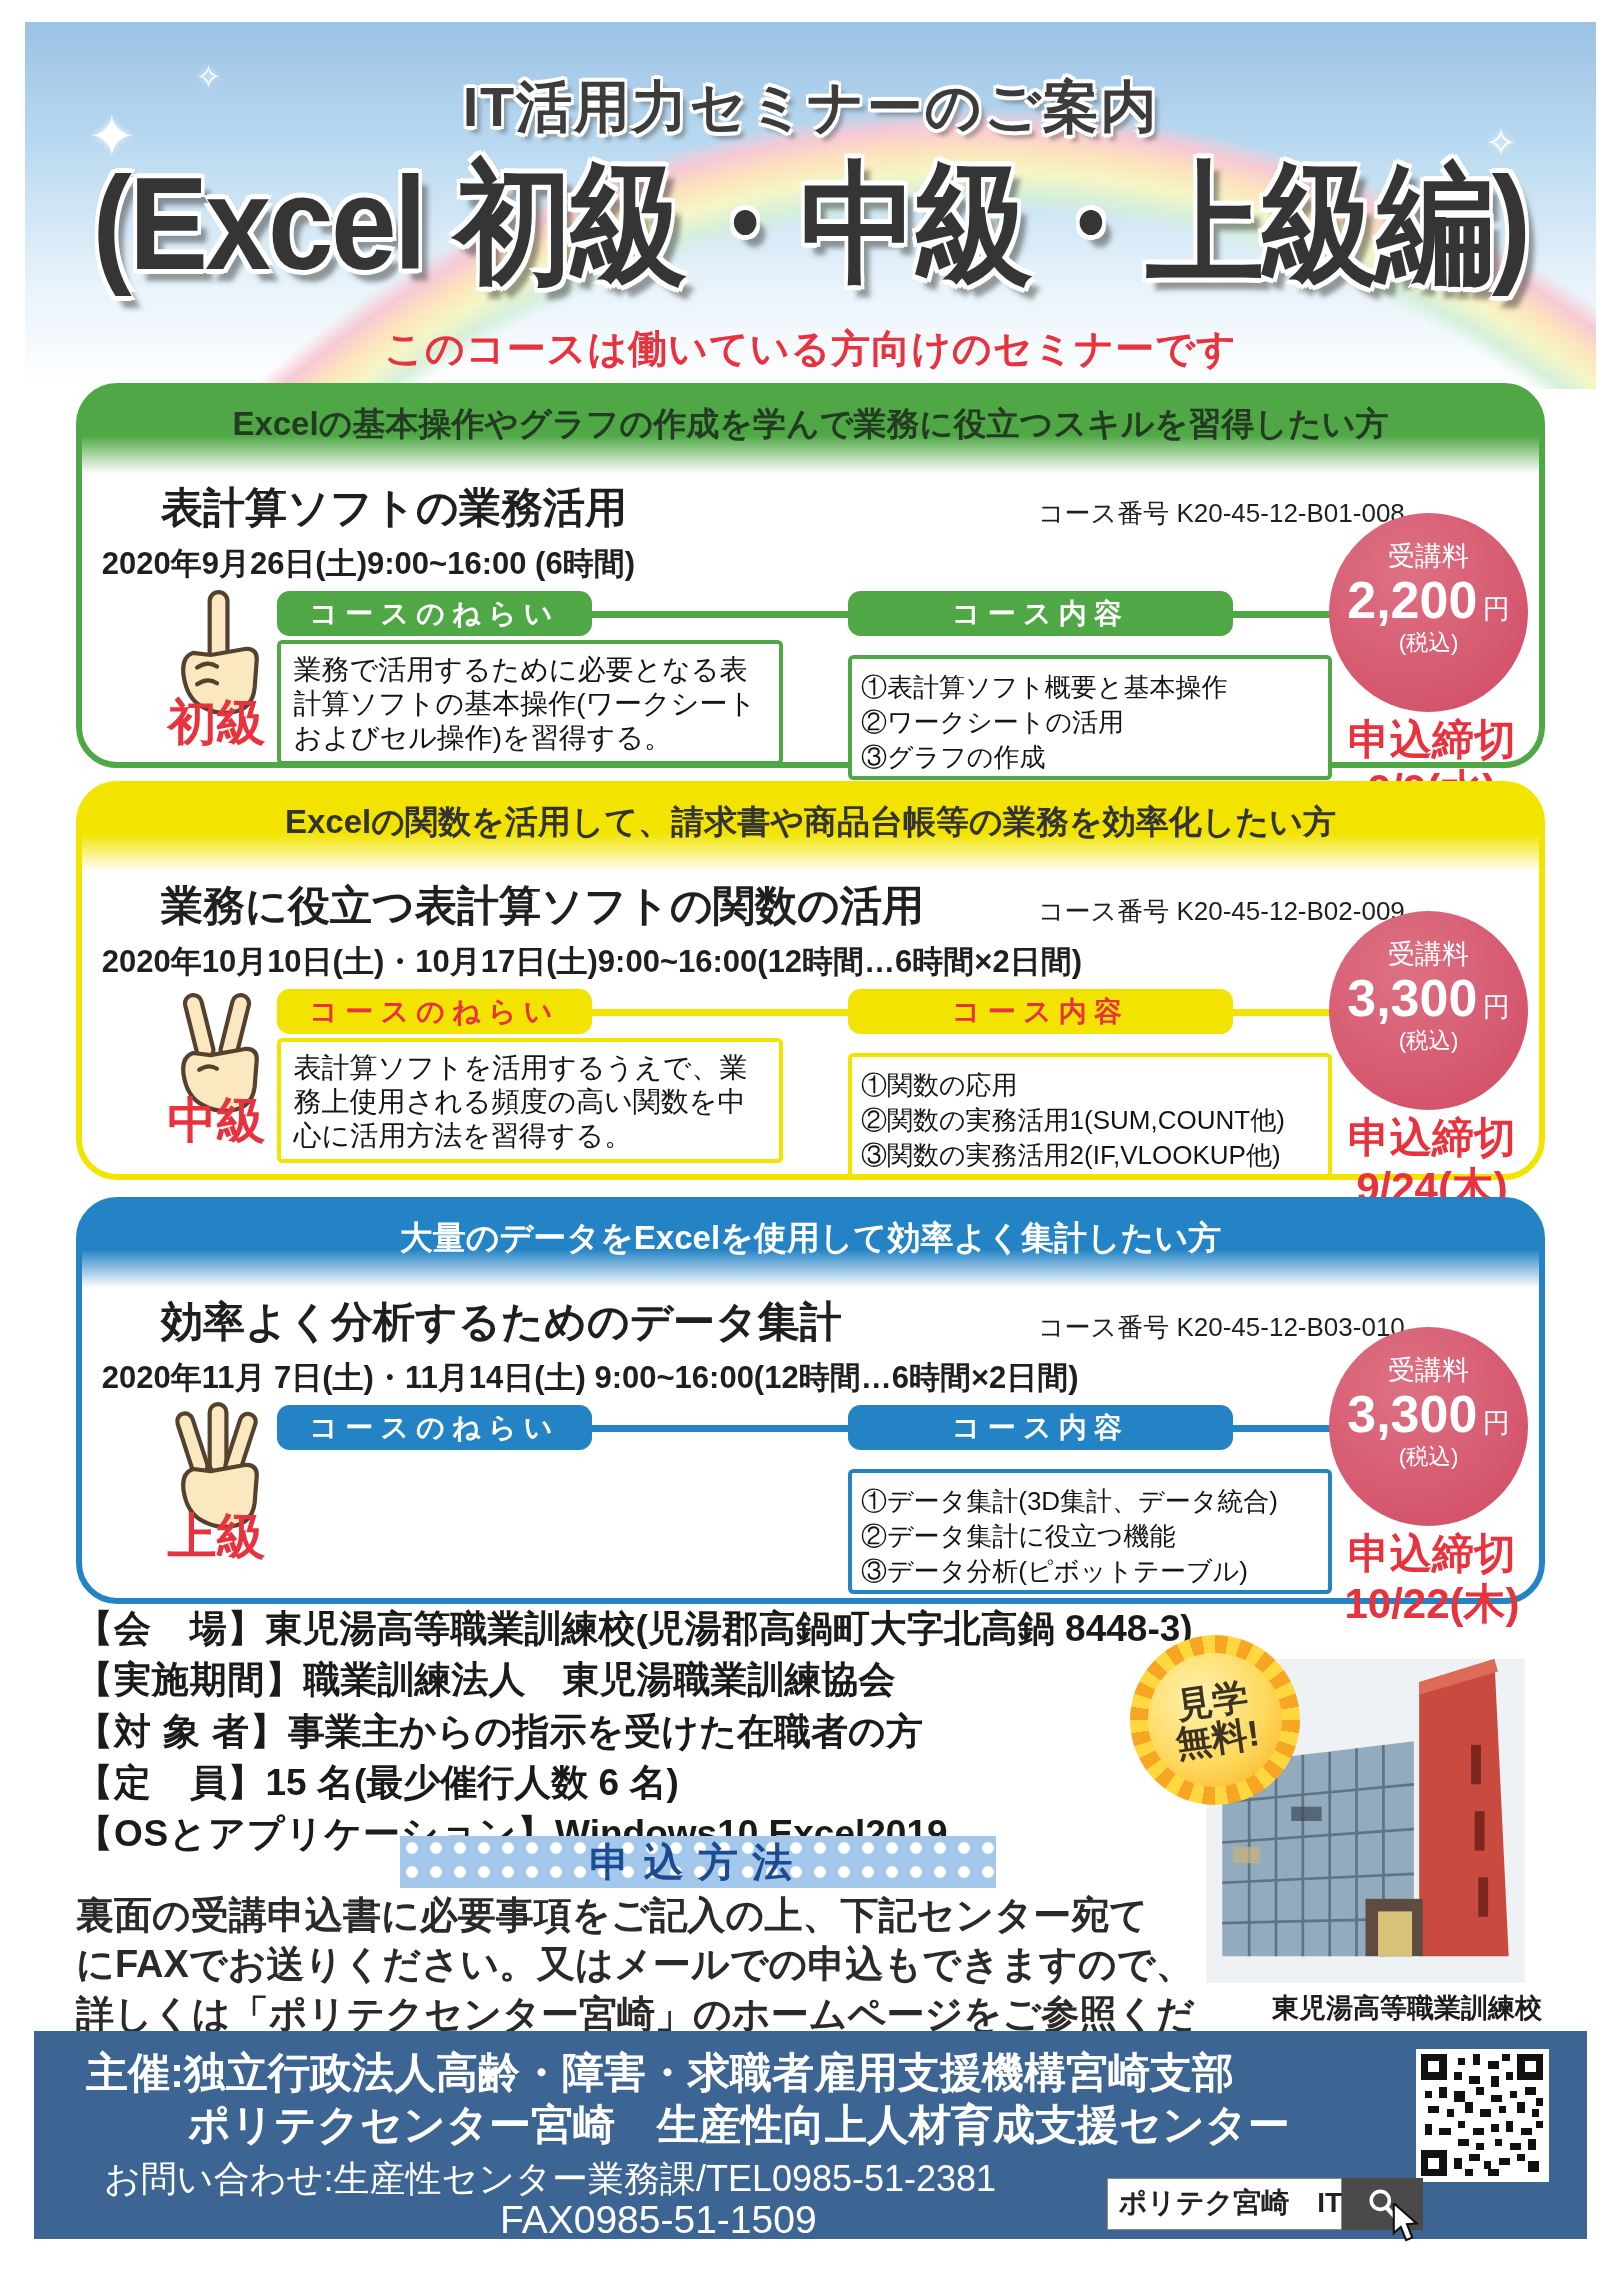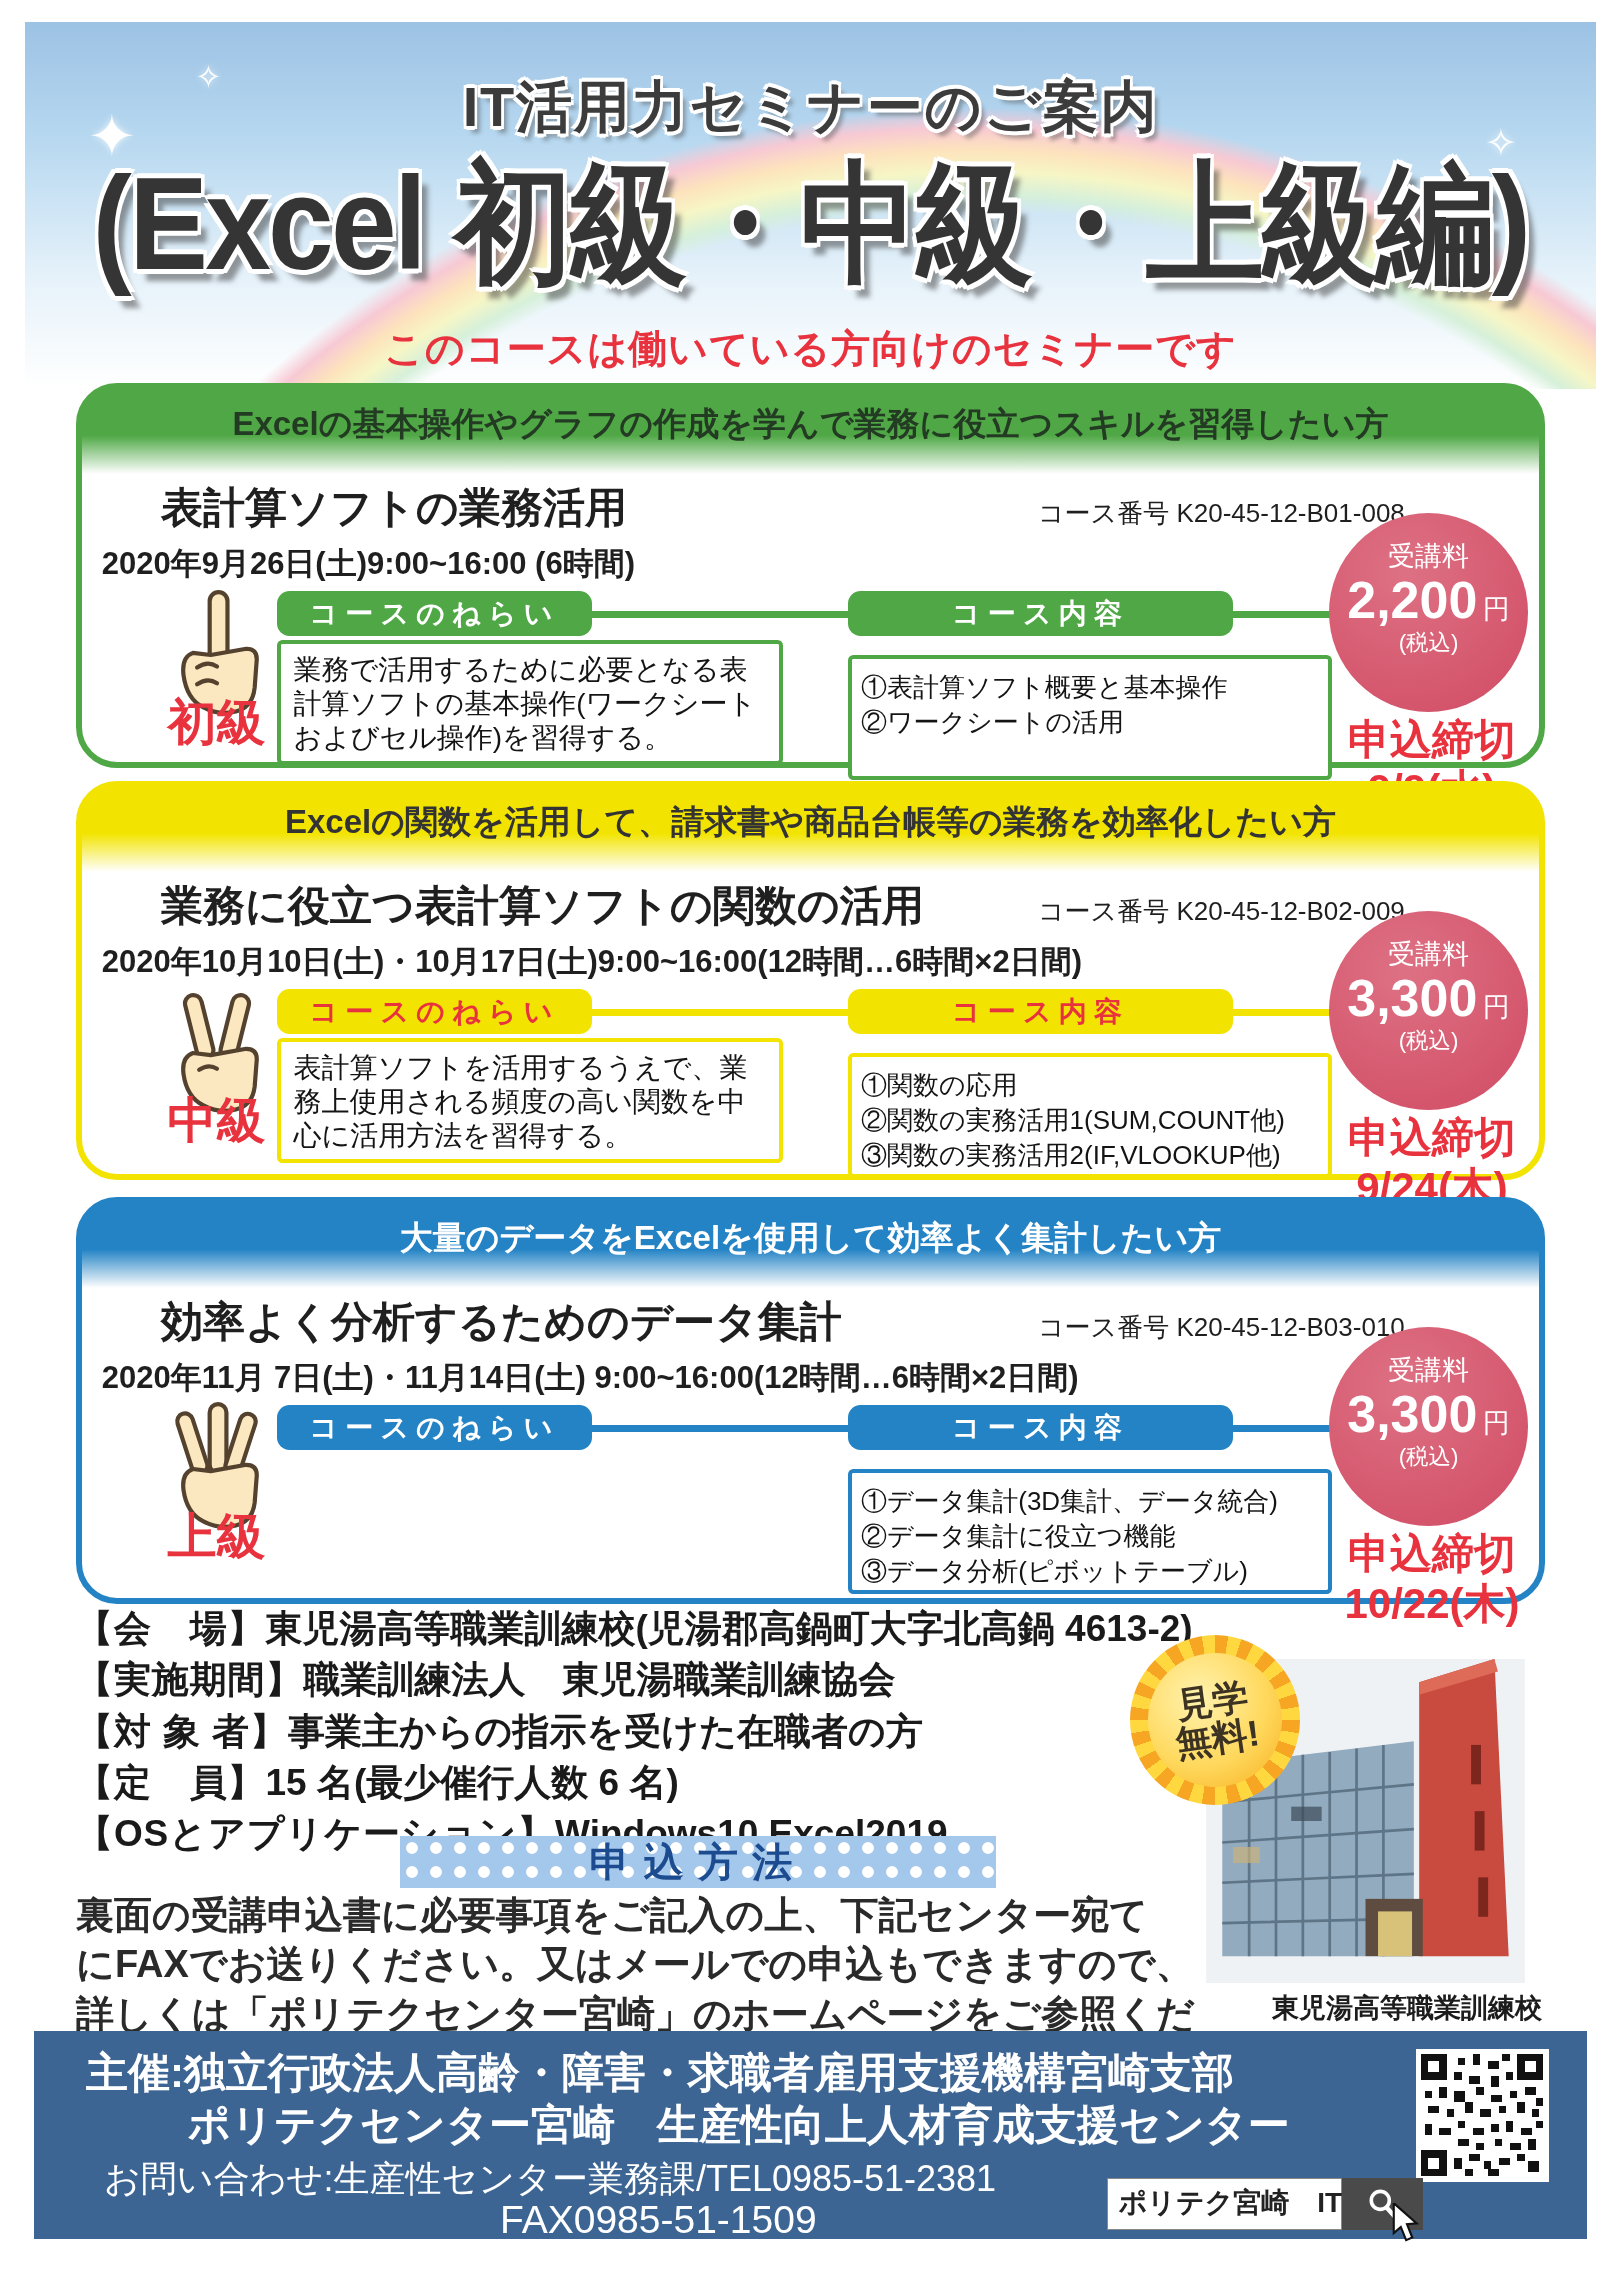--- a/index.html
+++ b/index.html
@@ -133,20 +133,21 @@
         </g>
       </svg>
     </div>
     <div class="level">初級</div>
     <div class="pill aim-pill">コースのねらい</div>
     <div class="box aim-box">業務で活用するために必要となる表計算ソフトの基本操作(ワークシートおよびセル操作)を習得する。</div>
     <div class="pill content-pill">コース内容</div>
     <div class="box content-box">
       <div>①表計算ソフト概要と基本操作</div>
       <div>②ワークシートの活用</div>
+      <div>③グラフの作成</div>
     </div>
     <div class="price">
       <div class="fee-label">受講料</div>
       <div class="fee-amount"><span>2,200</span><span class="yen">円</span></div>
       <div class="fee-tax">(税込)</div>
     </div>
     <div class="deadline">
       <div>申込締切</div>
       <div>9/9(水)</div>
     </div>
@@ -230,21 +231,21 @@
       <div class="fee-tax">(税込)</div>
     </div>
     <div class="deadline">
       <div>申込締切</div>
       <div>10/22(木)</div>
     </div>
   </section>
 
   <div class="info">
     <div class="info-row">
-      <span class="lab">【会　場】</span><span>東児湯高等職業訓練校(児湯郡高鍋町大字北高鍋 4613-2)</span>
+      <span class="lab">【会　場】</span><span>東児湯高等職業訓練校(児湯郡高鍋町大字北高鍋 8448-3)</span>
     </div>
     <div class="info-row">
       <span class="lab">【実施期間】</span><span>職業訓練法人　東児湯職業訓練協会</span>
     </div>
     <div class="info-row">
       <span class="lab">【対 象 者】</span><span>事業主からの指示を受けた在職者の方</span>
     </div>
     <div class="info-row">
       <span class="lab">【定　員】</span><span>15 名(最少催行人数 6 名)</span>
     </div>

